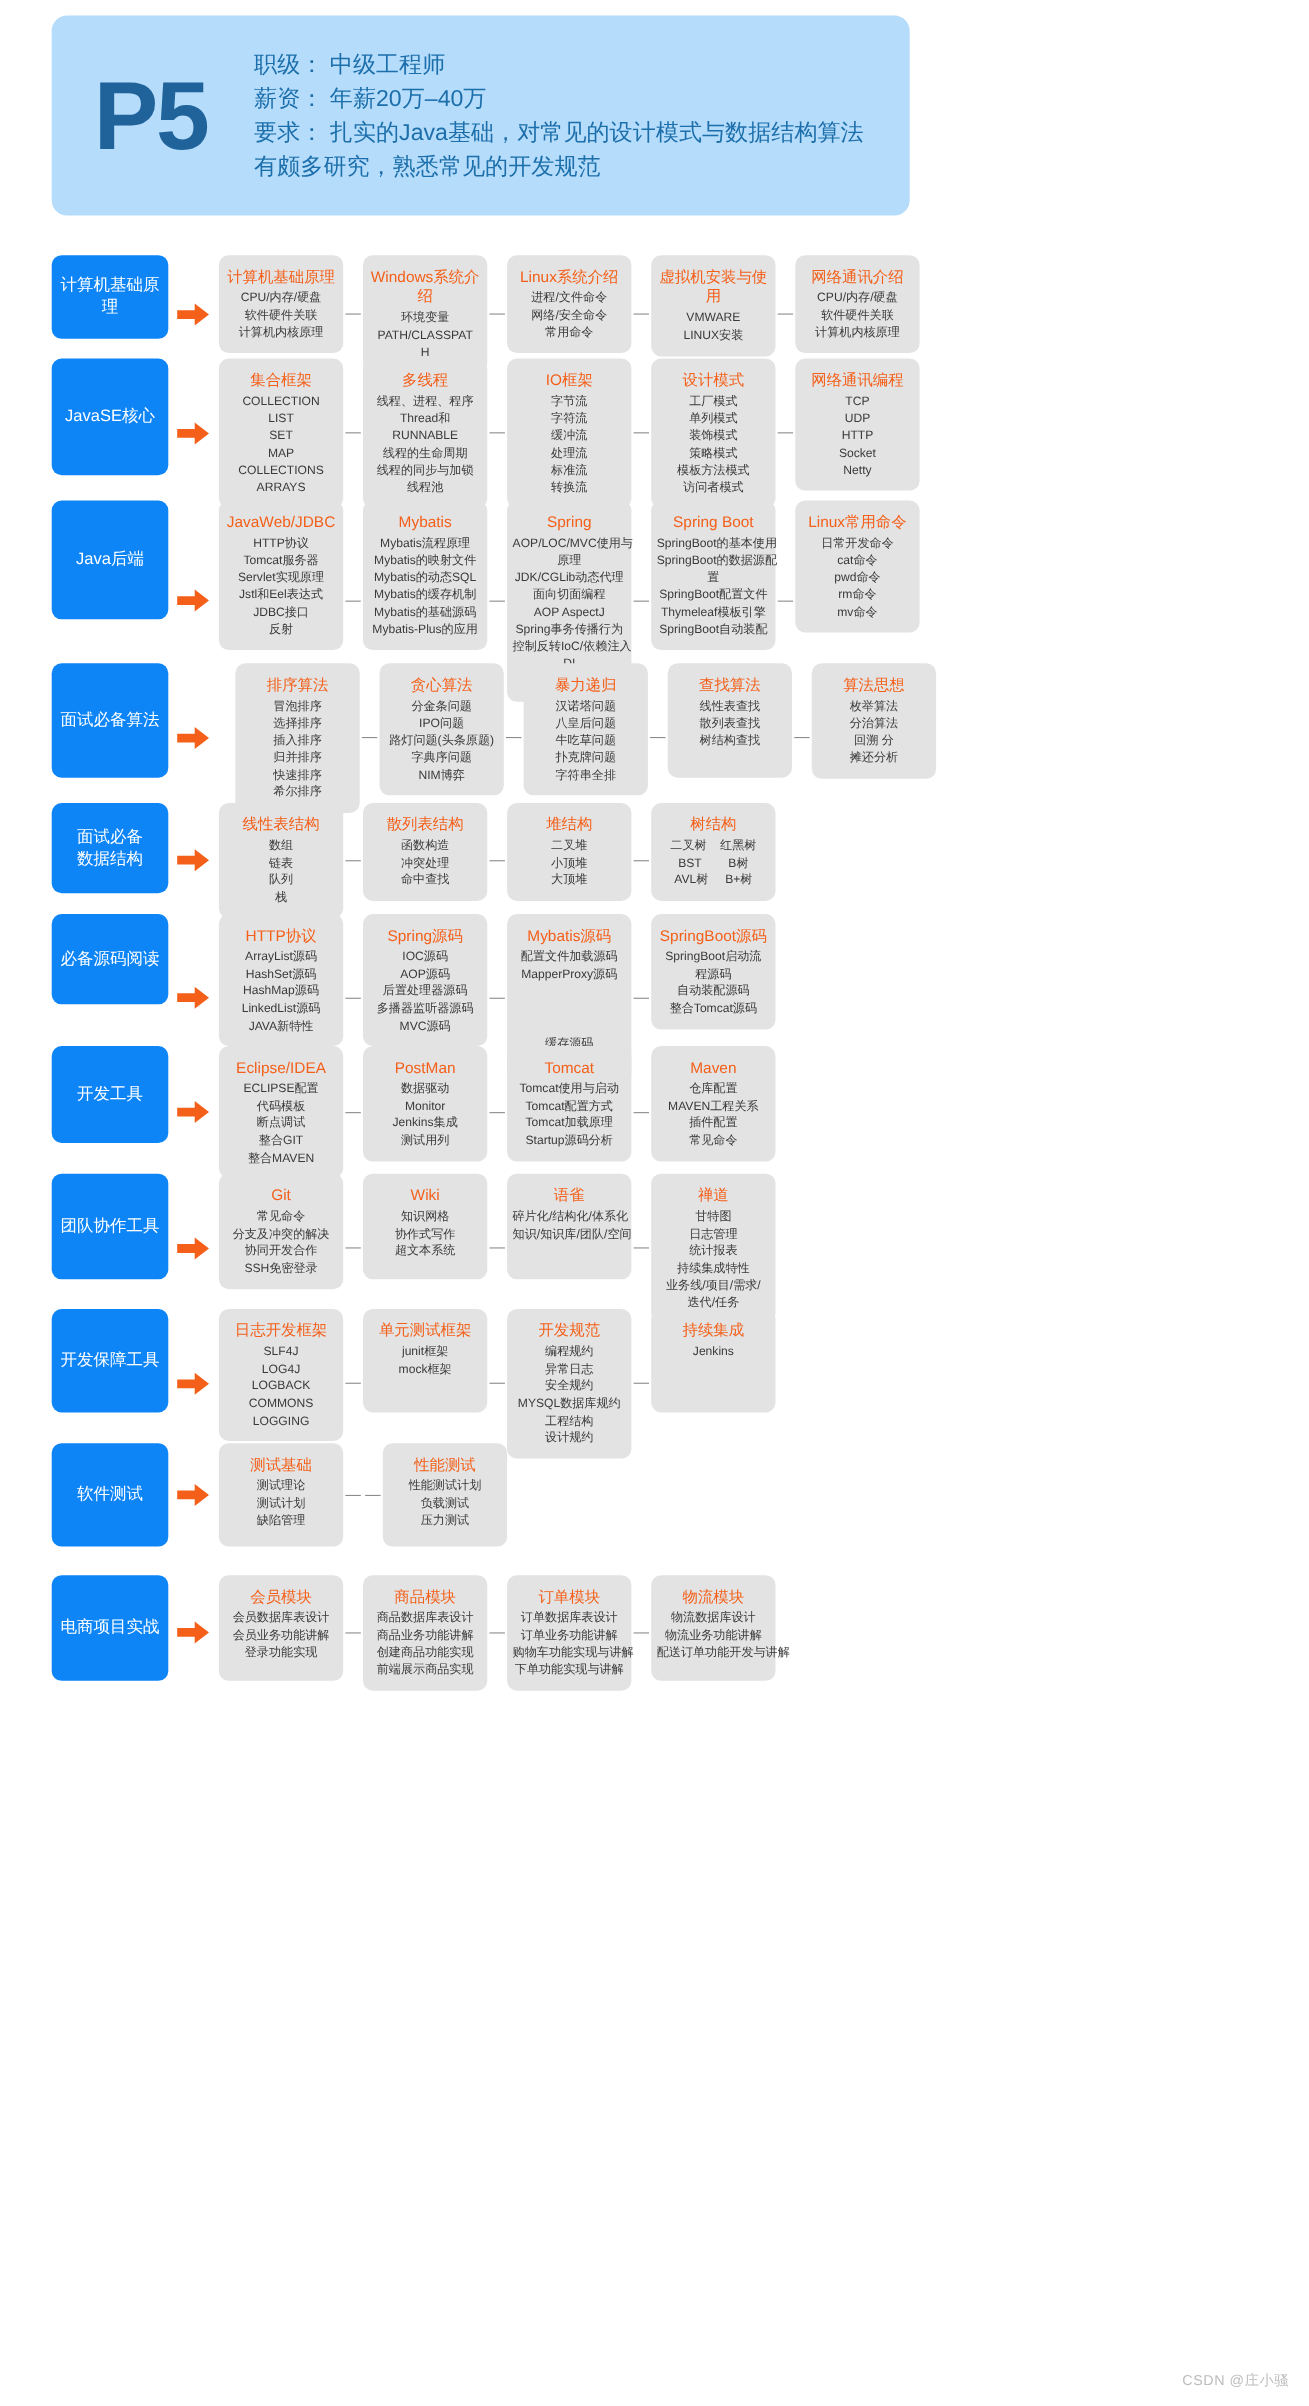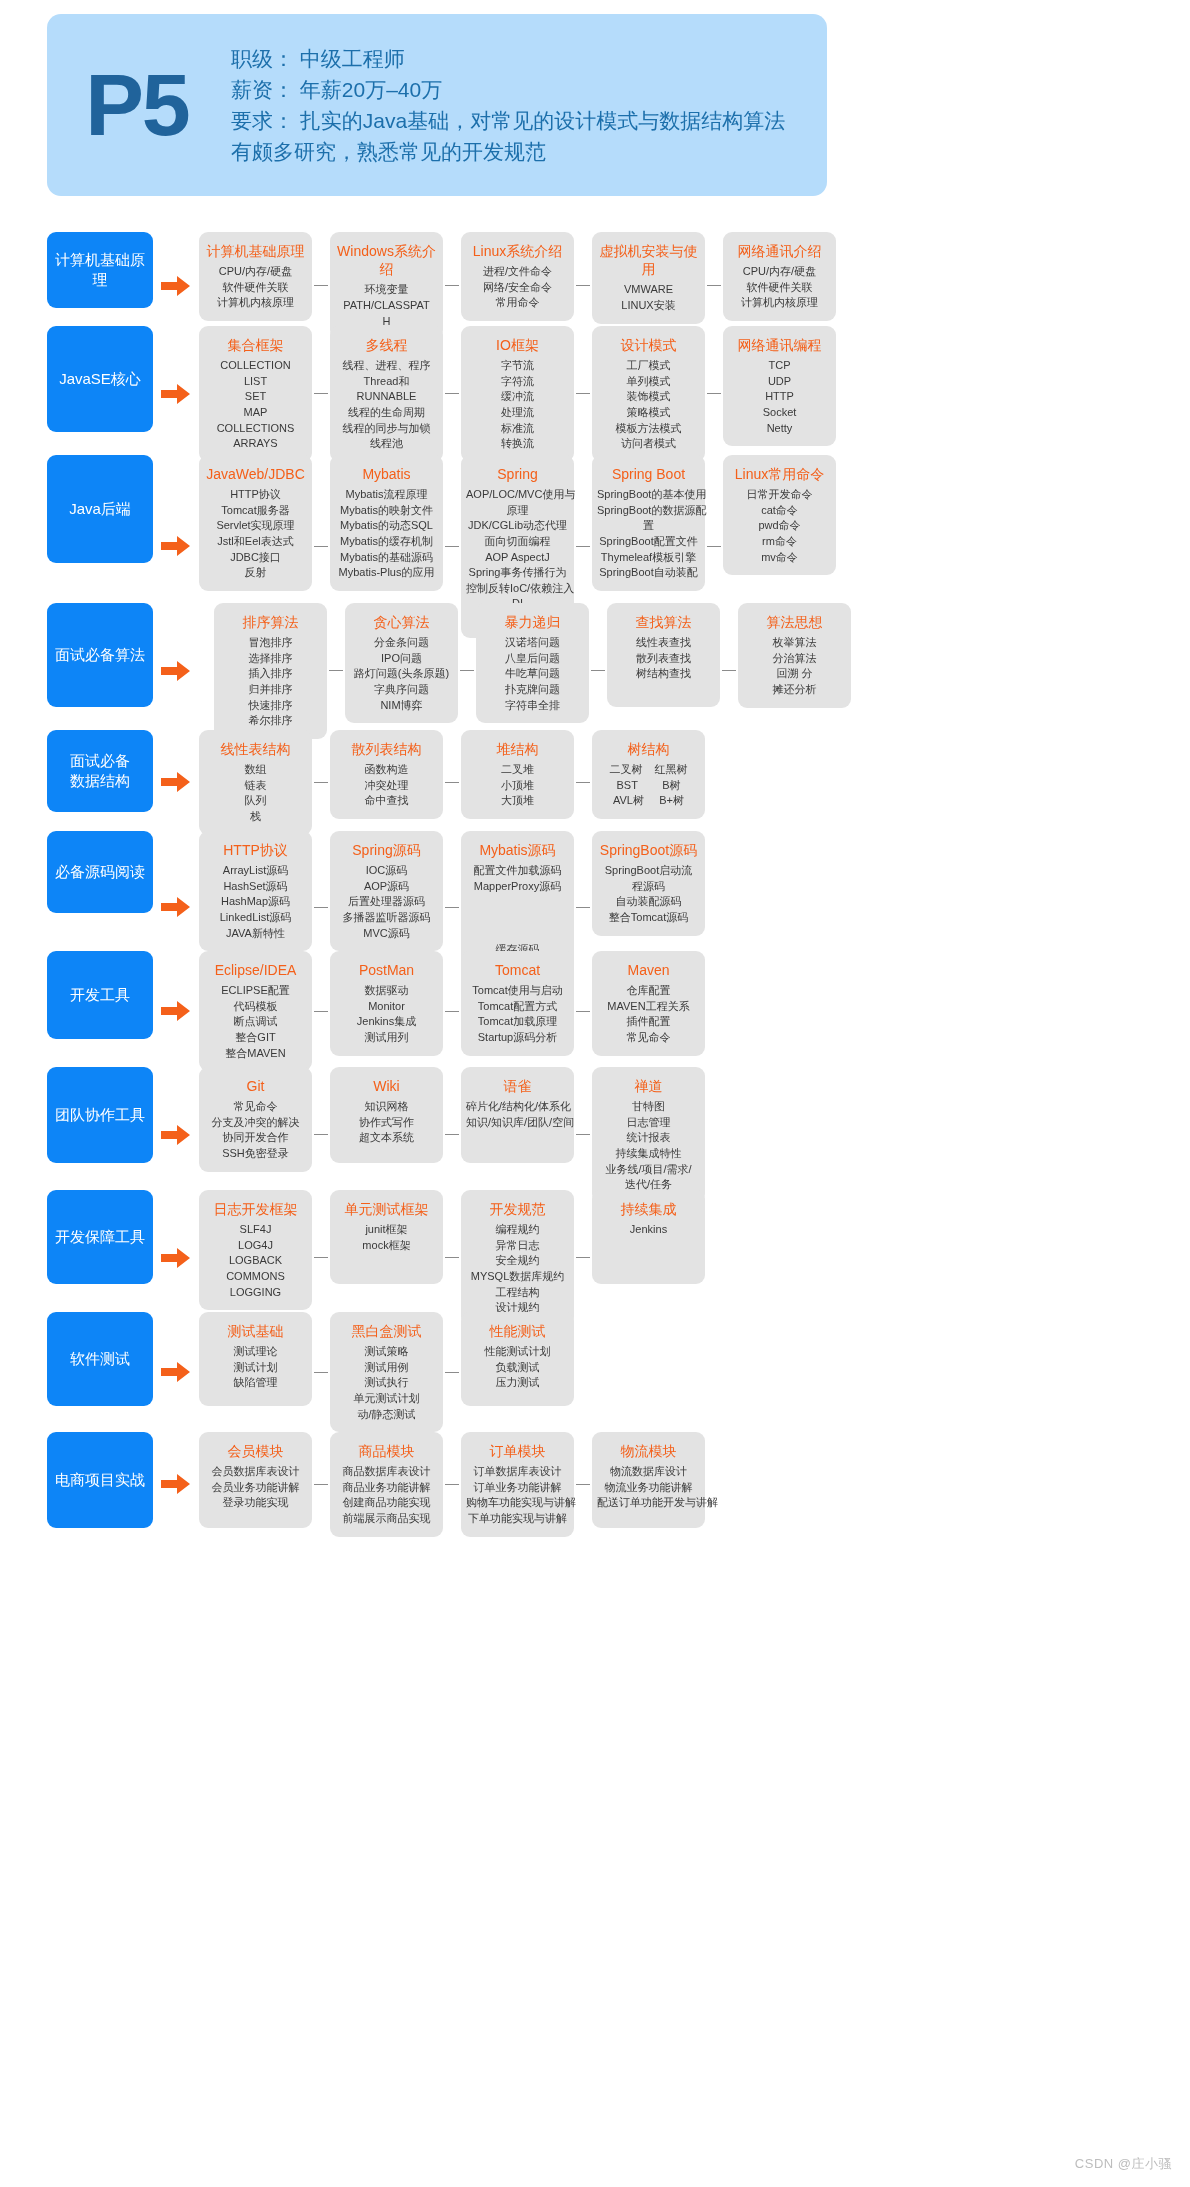--- a/index.html
+++ b/index.html
@@ -683,30 +683,20 @@
             <div class="card-title">测试基础</div>
             <div class="card-items">
               <div style="white-space: pre;">测试理论</div>
               <div style="white-space: pre;">测试计划</div>
               <div style="white-space: pre;">缺陷管理</div>
             </div>
           </div>
           <div class="connector" style="height: 94px;">
             <span></span>
           </div>
-          <div class="card" style="min-height: 94px;">
-            <div class="card-title">黑白盒测试</div>
-            <div class="card-items">
-              <div style="white-space: pre;">测试策略</div>
-              <div style="white-space: pre;">测试用例</div>
-              <div style="white-space: pre;">测试执行</div>
-              <div style="white-space: pre;">单元测试计划</div>
-              <div style="white-space: pre;">动/静态测试</div>
-            </div>
-          </div>
           <div class="connector" style="height: 94px;">
             <span></span>
           </div>
           <div class="card" style="min-height: 94px;">
             <div class="card-title">性能测试</div>
             <div class="card-items">
               <div style="white-space: pre;">性能测试计划</div>
               <div style="white-space: pre;">负载测试</div>
               <div style="white-space: pre;">压力测试</div>
             </div>

